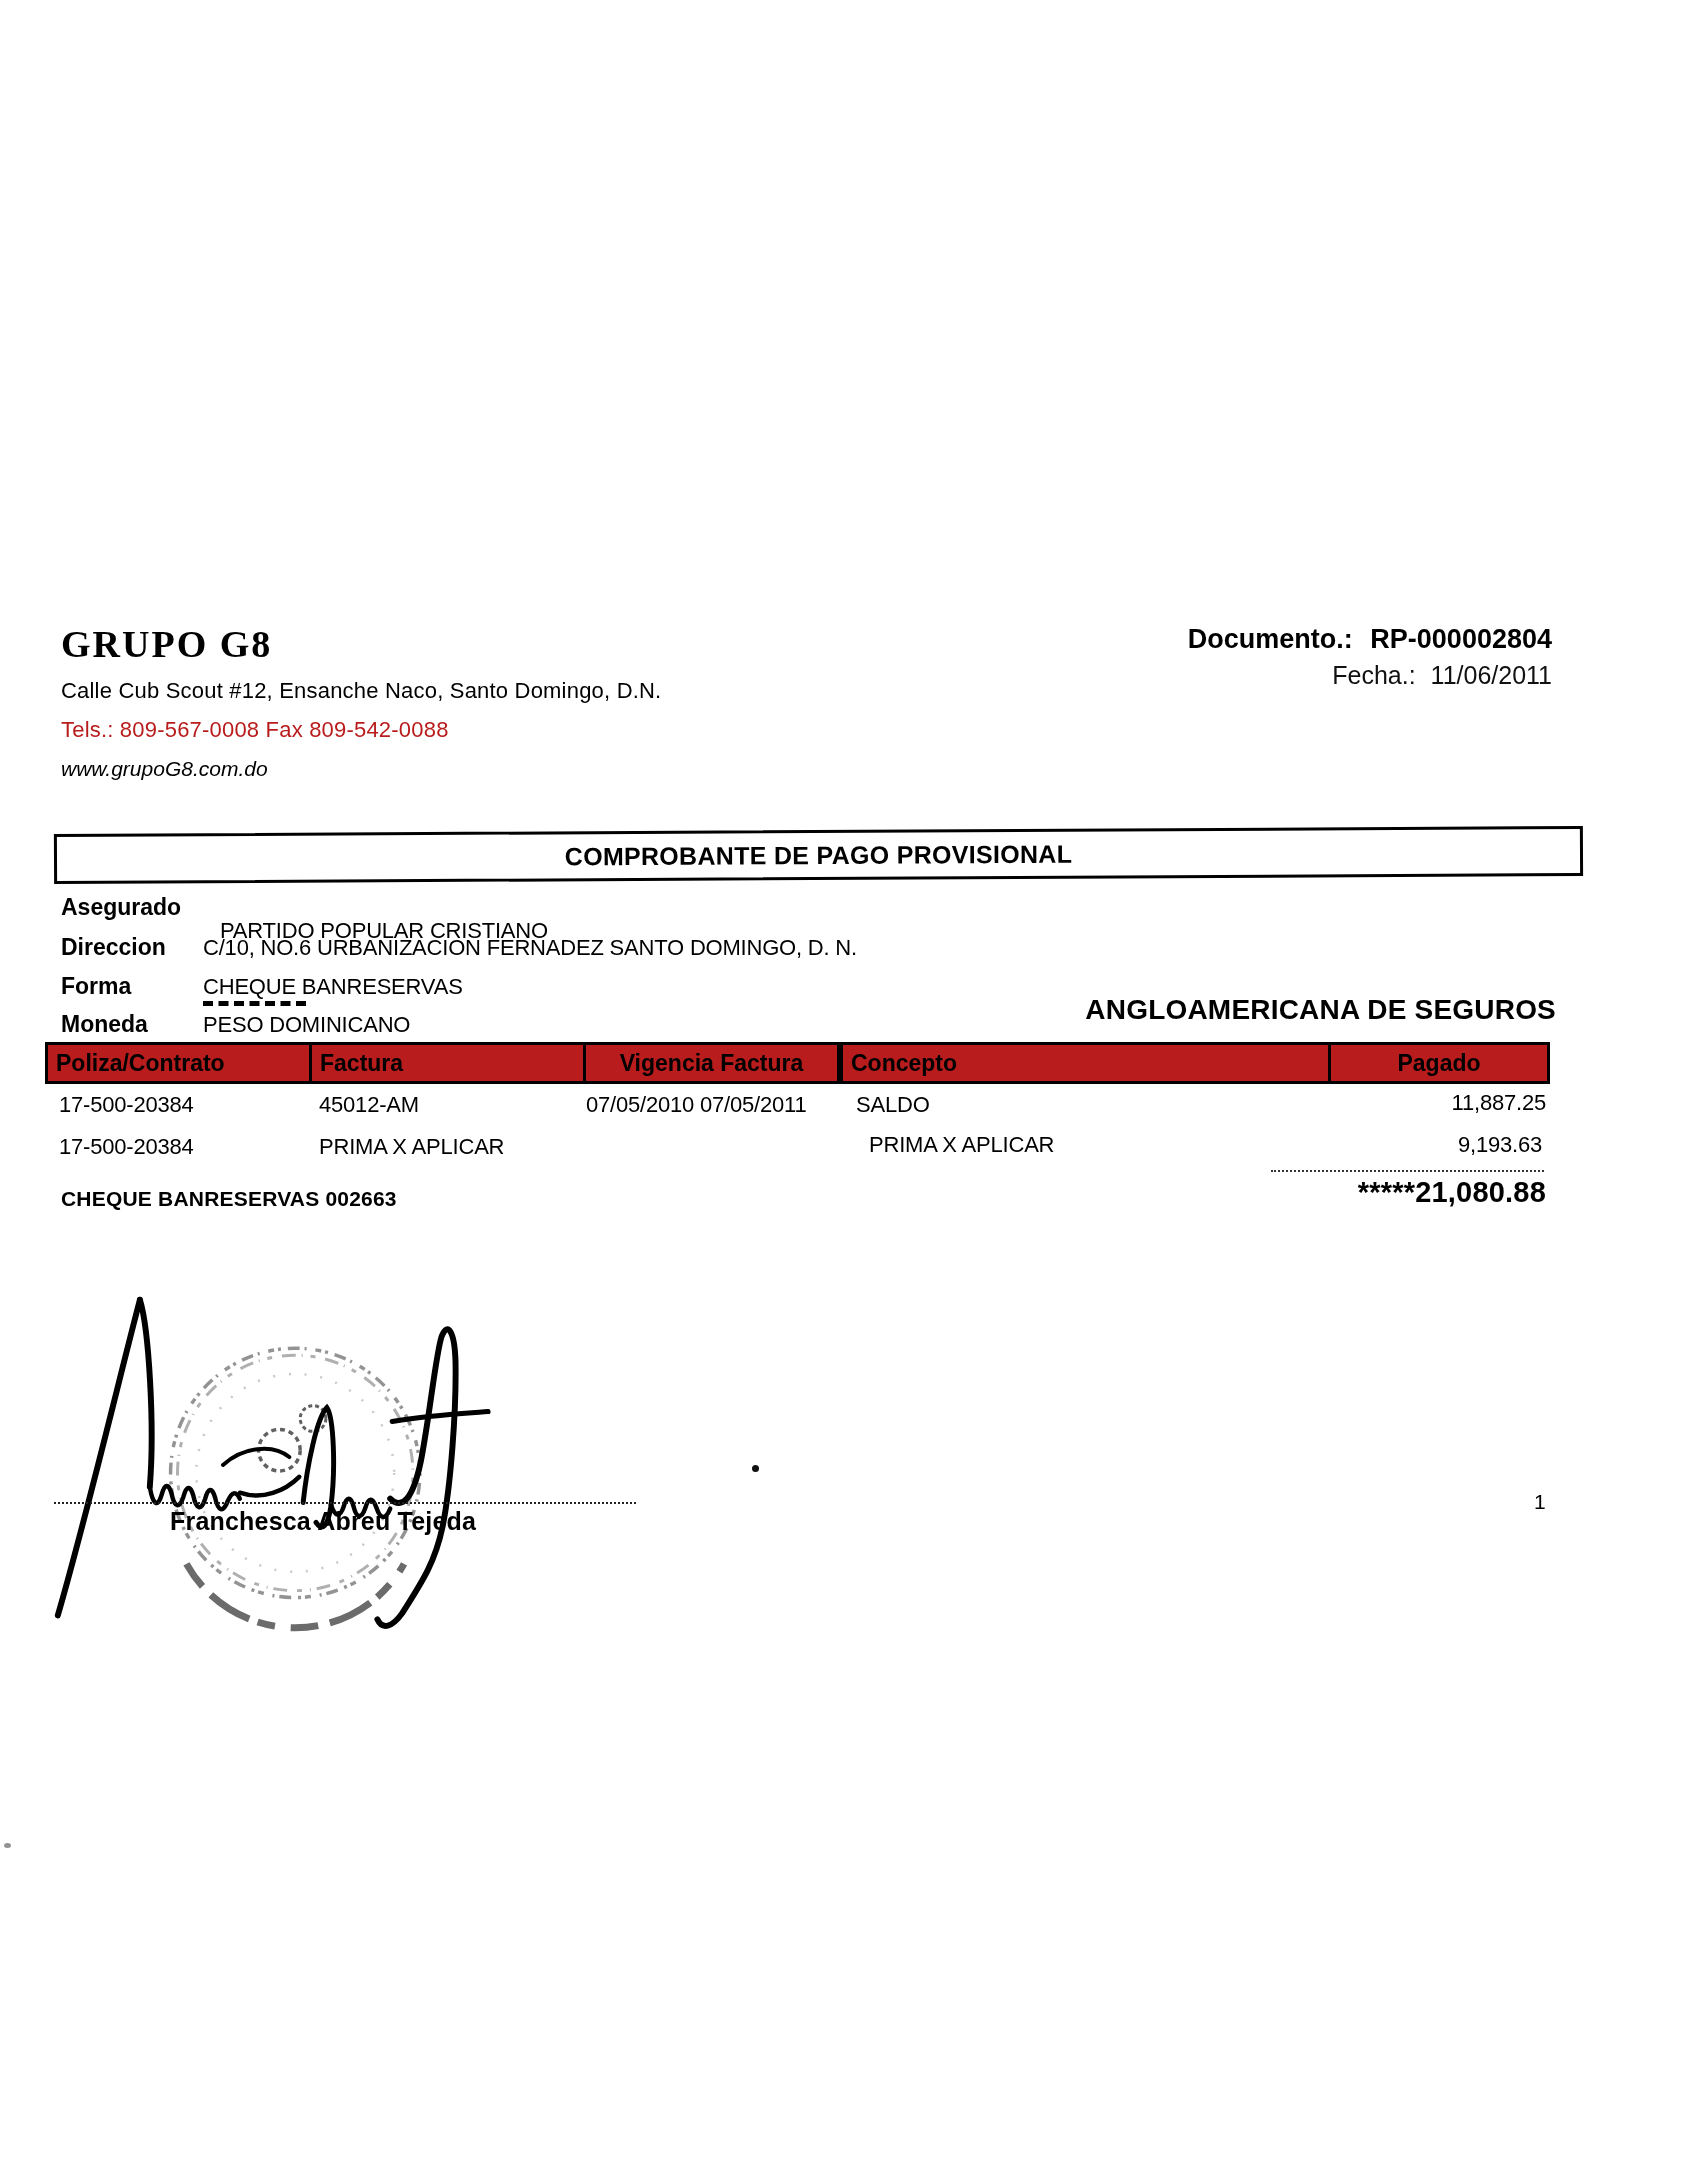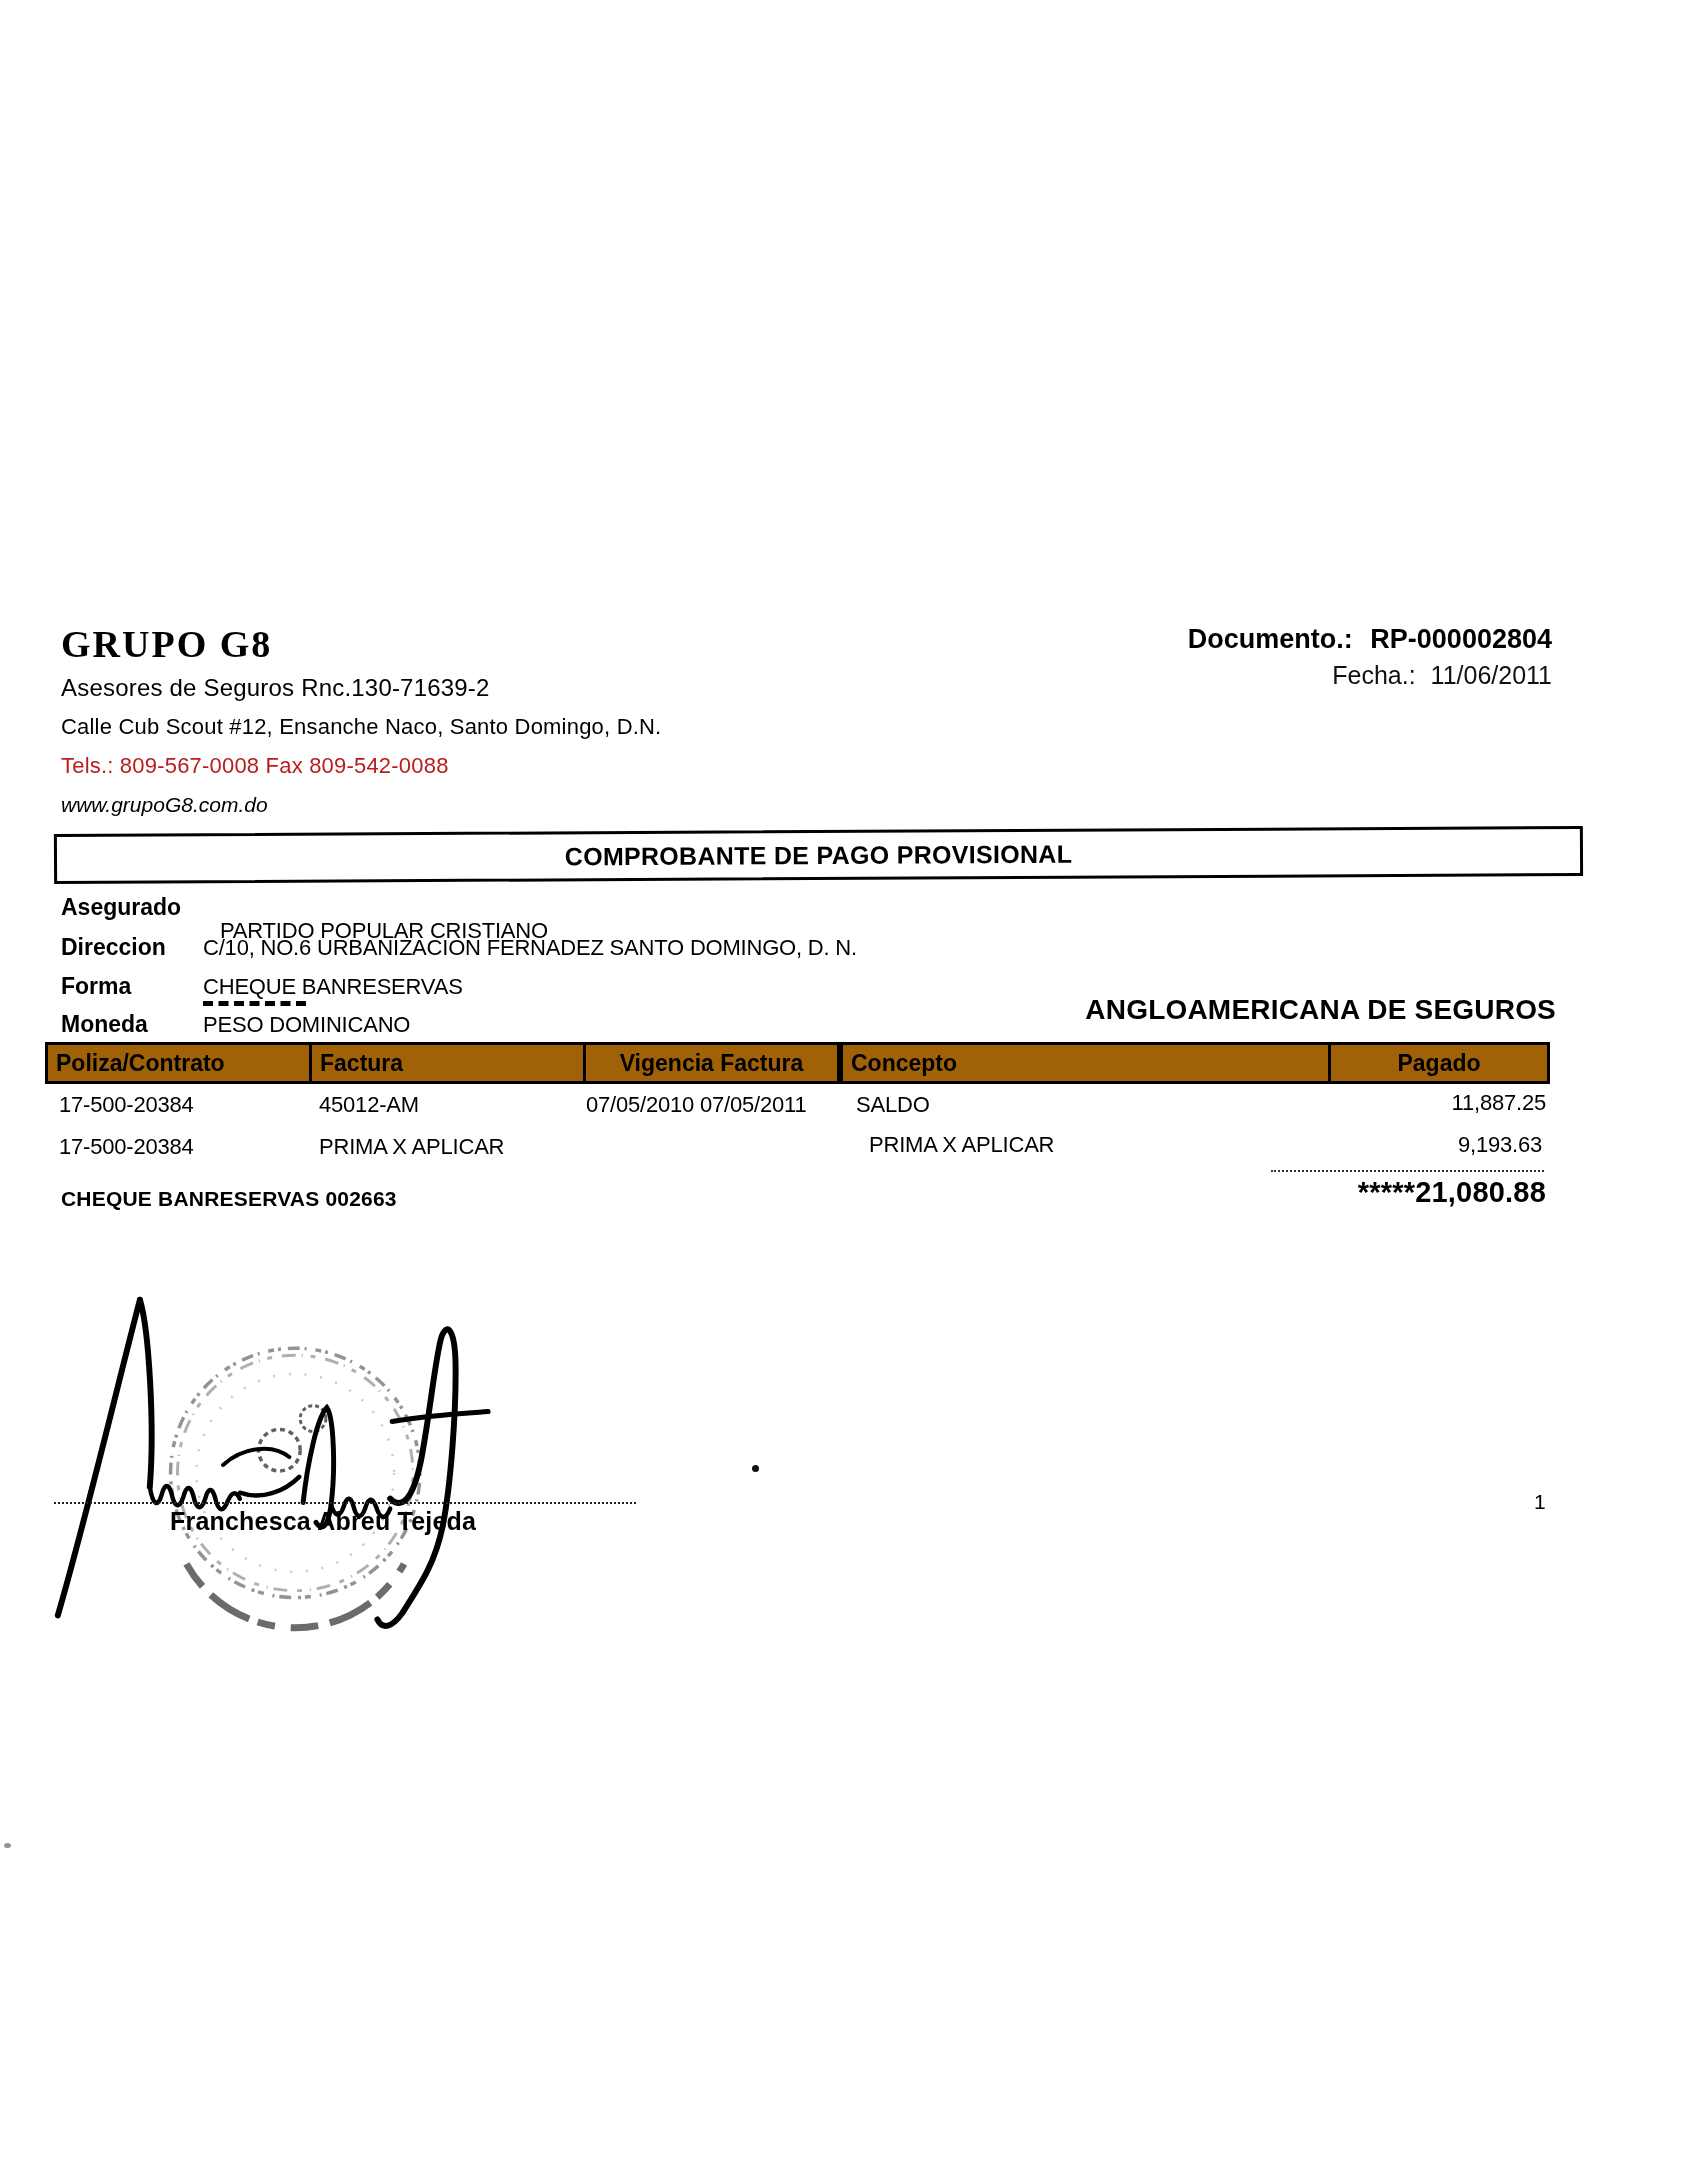--- a/index.html
+++ b/index.html
@@ -52,21 +52,21 @@
     right: 127px; top: 994px; letter-spacing: 0.2px;
   }
 
   
   .th {
     border: 3px solid #000;
     height: 36px;
     display: flex; align-items: center;
     font-weight: bold; font-size: 23px;
     padding-left: 8px; box-sizing: content-box;
-    background: #a16207;
+    background: #b91c1c;
   }
   .th.center { justify-content: center; padding-left: 0; }
   .cell { font-size: 22px; white-space: nowrap; letter-spacing: -0.2px; }
   .cell.num { text-align: right; }
 
   .cheque-line { font-weight: bold; font-size: 21px; letter-spacing: 0.2px; }
 
   .total-rule {
     left: 1271px; top: 1170px; width: 273px; height: 0;
     border-top: 2px dotted #333;
@@ -96,21 +96,20 @@
     background: #111; border-radius: 50%;
   }
 </style>
 </head>
 <body>
 
 <div class="page">
 
   <div class="abs" style="left:61px; top:622px;">
     <div class="company-name">GRUPO G8</div>
-    <div class="company-line" style="margin-top:8px;">Asesores de Seguros Rnc.130-71639-2</div>
     <div class="company-line sm" style="margin-top:12px;">Calle Cub Scout #12, Ensanche Naco, Santo Domingo, D.N.</div>
     <div class="company-line sm faded" style="margin-top:13px;">Tels.: 809-567-0008  Fax 809-542-0088</div>
     <div class="company-web" style="margin-top:14px;font-style:italic;">www.grupoG8.com.do</div>
   </div>
 
   <div class="abs" style="right:131px; top:624px;">
     <div class="doc-row">
       <span class="b">Documento.:</span>
       <span class="b" style="margin-left:10px;">RP-000002804</span>
     </div>

